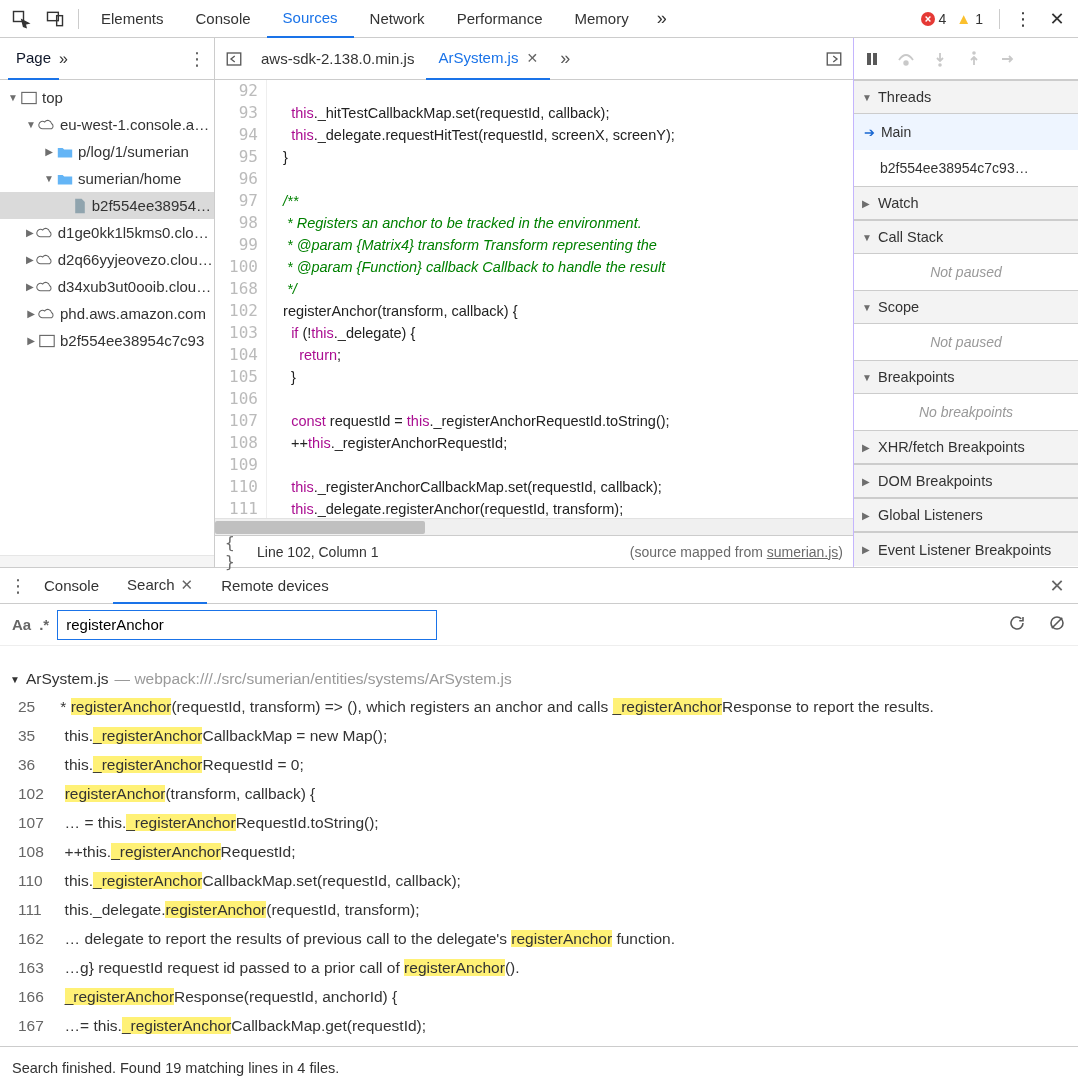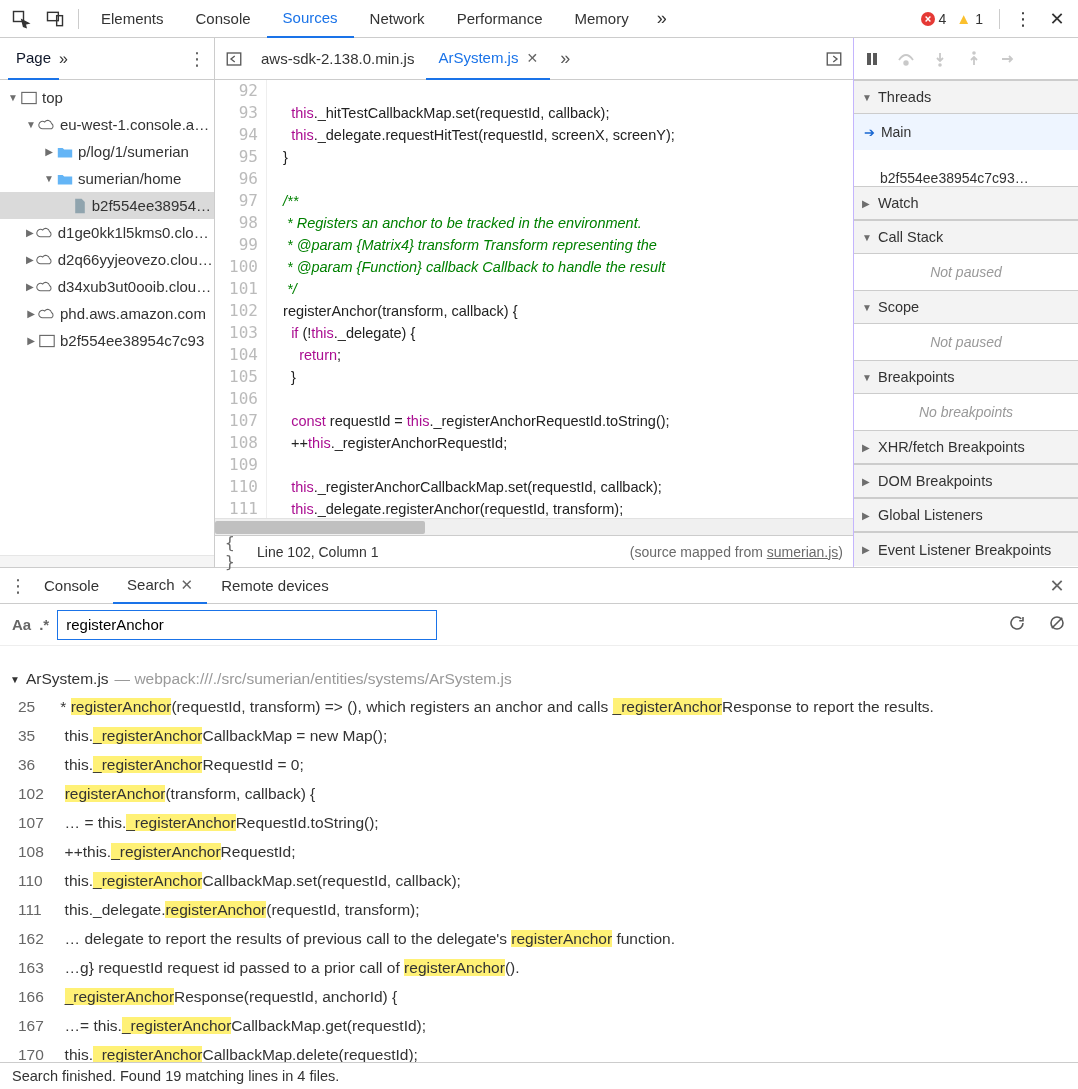--- a/index.html
+++ b/index.html
@@ -86,21 +86,21 @@
 .search-results { flex:1; overflow-y:auto; padding:4px 0 6px 0; font-size:15.5px;}
 .sr-filehdr { display:flex; align-items:center; padding:4px 10px; gap:6px; margin-top:6px;}
 .sr-filehdr .chev { color:#333; font-size:10px;}
 .sr-filehdr .fname { color:#333; }
 .sr-filehdr .fpath { color:#999; }
 .sr-line { display:flex; padding:2.5px 0 2.5px 18px; line-height:24px;}
 .sr-ln { width:38px; text-align:left; color:#666; padding-right:10px;}
 .sr-text { flex:1; white-space:pre; overflow:hidden; text-overflow:ellipsis;}
 .hl { background:#fff176; }
 
-.status-bar { height:26px; border-top:1px solid #ccc; display:flex; align-items:center; padding:0 12px; font-size:14.5px;}
+.status-bar { height:42px; border-top:1px solid #ccc; display:flex; align-items:center; padding:0 12px; font-size:14.5px;}
 
 svg.folder { fill:#64b5f6; }
 svg.cloud { fill:none; stroke:#666; stroke-width:1.4; }
 svg.frame { fill:none; stroke:#666; stroke-width:1.4; }
 svg.file { fill:#90a4ae; }
 </style>
 </head>
 <body>
 
 <div class="top-tabs">
@@ -279,21 +279,21 @@
       <div class="gutter" id="gutter">
           <div class="ln">92</div>
           <div class="ln">93</div>
           <div class="ln">94</div>
           <div class="ln">95</div>
           <div class="ln">96</div>
           <div class="ln">97</div>
           <div class="ln">98</div>
           <div class="ln">99</div>
           <div class="ln">100</div>
-          <div class="ln">101</div>
+          <div class="ln">168</div>
           <div class="ln">102</div>
           <div class="ln">103</div>
           <div class="ln">104</div>
           <div class="ln">105</div>
           <div class="ln">106</div>
           <div class="ln">107</div>
           <div class="ln">108</div>
           <div class="ln">109</div>
           <div class="ln">110</div>
           <div class="ln">111</div>
@@ -345,21 +345,21 @@
         </span>
     </div>
     <div class="pane-header">
         <span class="chev">▼</span>
         <span>Threads</span>
       </div>
     <div class="pane-body-row sel">
         <span class="selarrow">➔</span>
         <span>Main</span>
       </div>
-    <div class="pane-body-row" style="padding-left:26px;align-items:flex-end;">
+    <div class="pane-body-row" style="padding-left:26px;">
         <span>b2f554ee38954c7c93…</span>
       </div>
     <div class="pane-header">
         <span class="chev">▶</span>
         <span>Watch</span>
       </div>
     <div class="pane-header">
         <span class="chev">▼</span>
         <span>Call Stack</span>
       </div>

